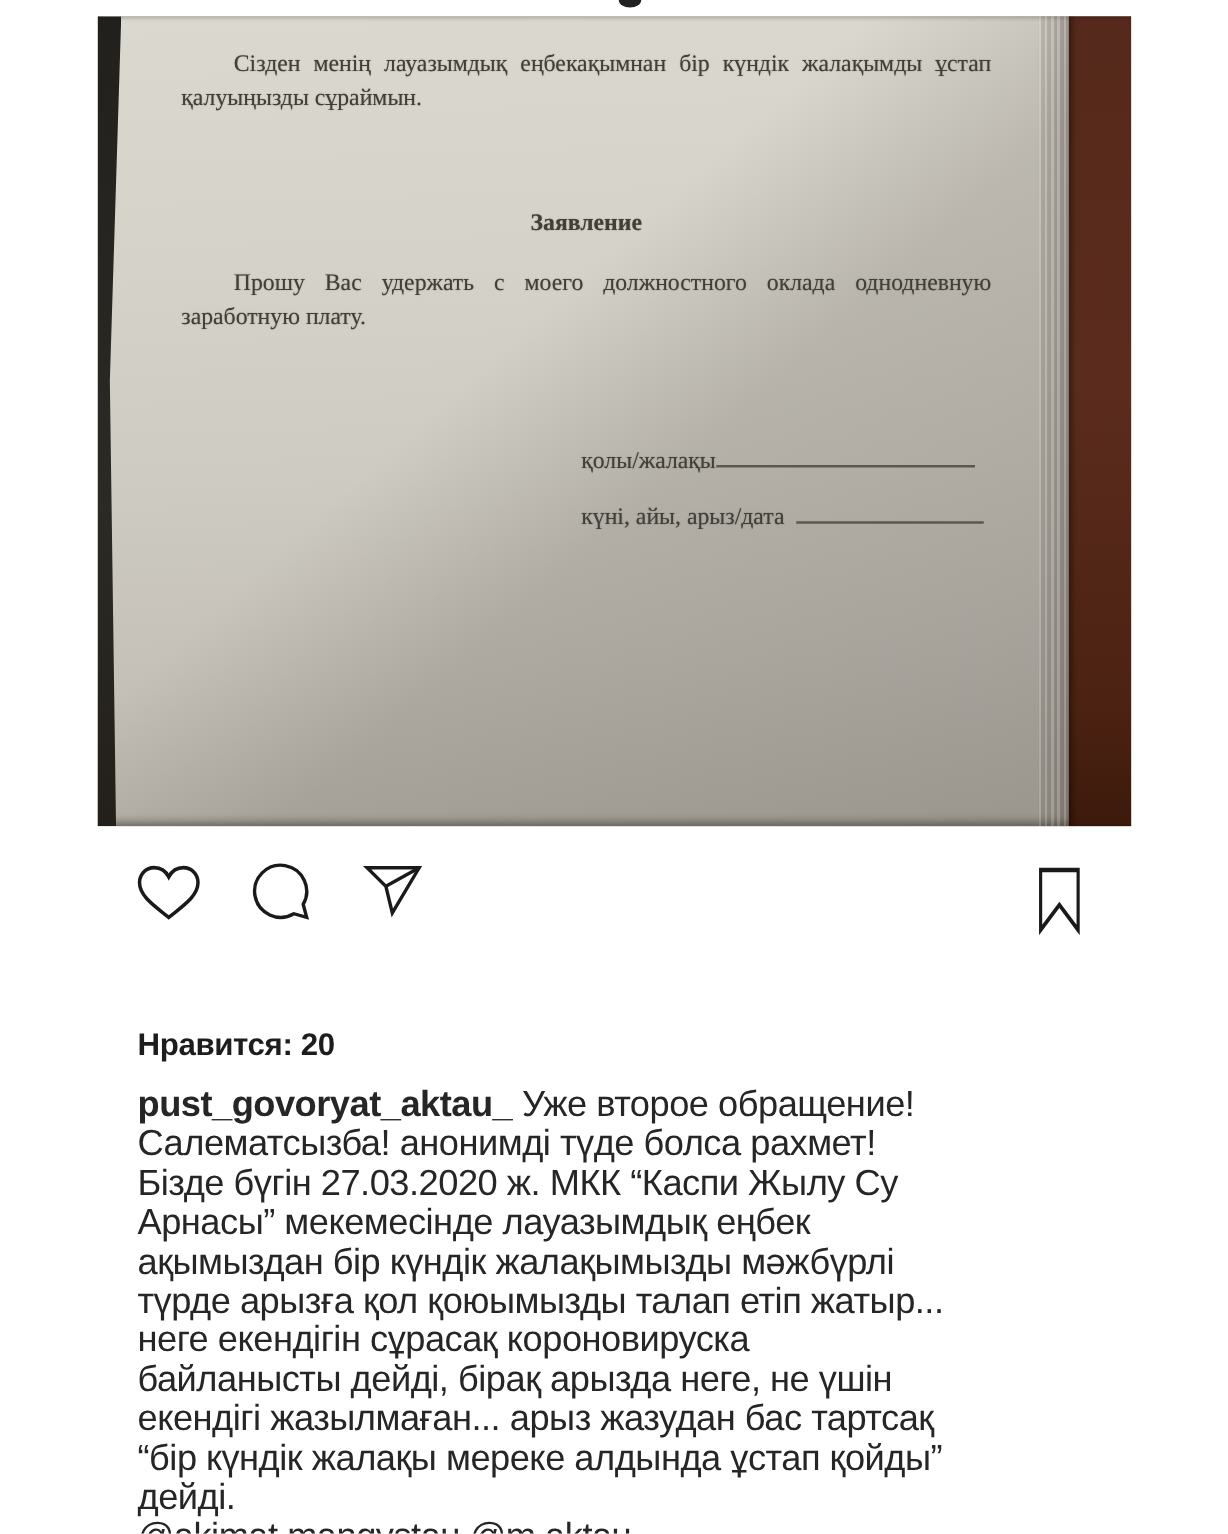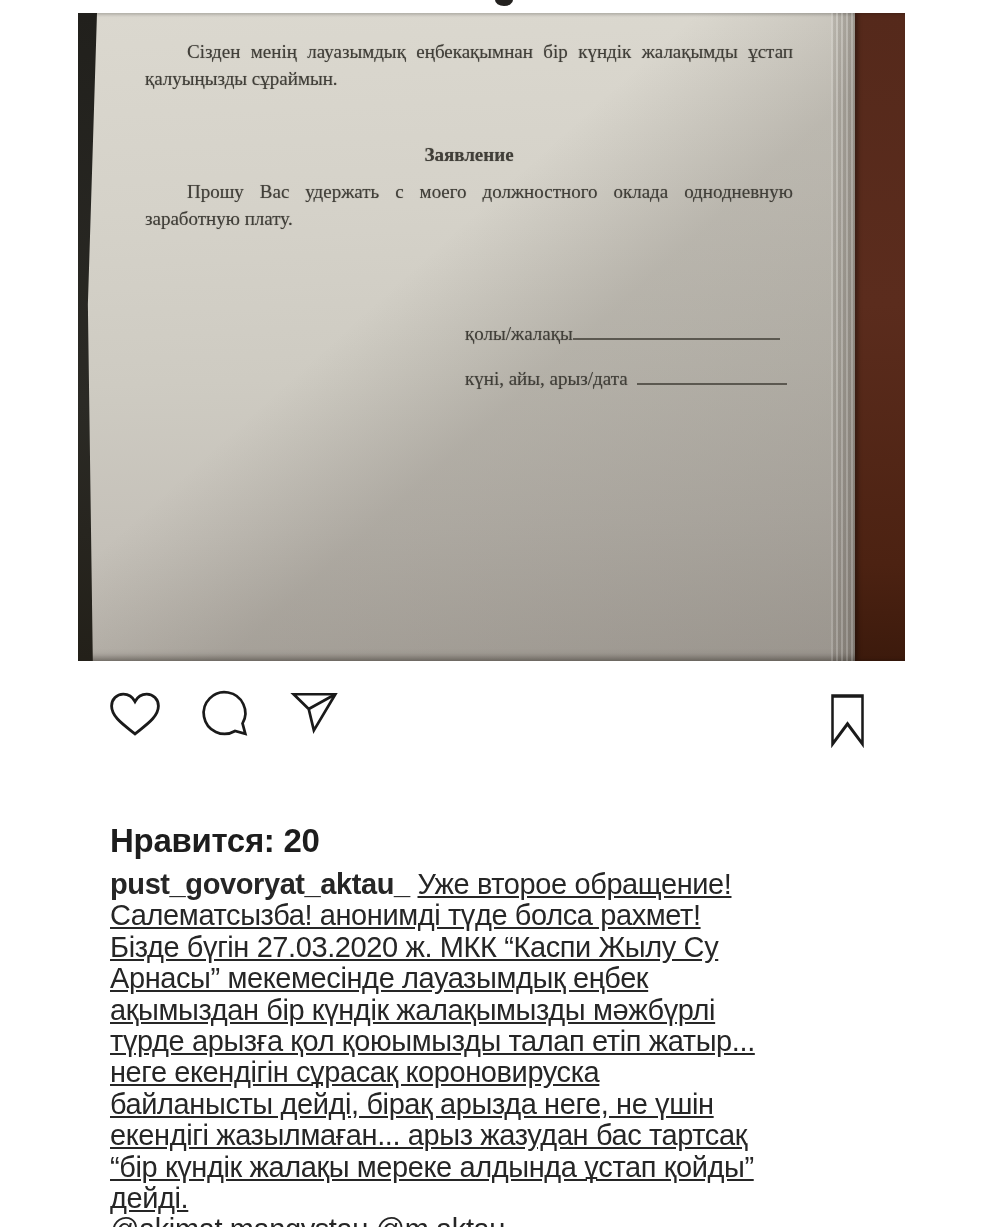--- a/index.html
+++ b/index.html
@@ -43,22 +43,22 @@
   }
 
   .doc {
     position:absolute; left:67px; top:0; width:648px;
     font-family:"Liberation Serif", serif;
     color:#413f39; font-size:19px; line-height:27px;
     text-shadow:0 0 1px rgba(65,63,57,0.55);
   }
   .doc .para { text-align:justify; text-indent:42px; }
   .doc .para-kk { margin-top:25px; }
-  .doc .heading { margin-top:49px; text-align:center; font-weight:bold; }
-  .doc .para-ru { margin-top:10px;font-family:Liberation Serif, serif; }
+  .doc .heading { margin-top:73px; text-align:center; font-weight:bold; }
+  .doc .para-ru { margin-top:21px;font-family:Liberation Serif, serif; }
   .sig-block { margin-top:88px; padding-left:320px; }
   .sig-row { height:27px; margin-bottom:18px; white-space:nowrap; }
   .sig-line {
     display:inline-block; height:15px; border-bottom:2px solid #5b5850;
     vertical-align:baseline;
   }
   .sig-line-1 { width:207px; }
   .sig-line-2 { width:150px; margin-left:9px; }
 
   
@@ -67,31 +67,31 @@
   }
   .actions-left { display:flex; align-items:flex-start; }
   .icon-btn { display:block; background:none; border:none; padding:0; cursor:pointer; }
   .icon-btn + .icon-btn { margin-left:36px; }
   .icon-btn svg { display:block; stroke:#1a1a1a; fill:none; }
   .save-btn { position:absolute; right:0; top:0; }
 
   
   .likes {
     position:absolute; left:110px; top:822px;
-    font-size:33px; font-weight:700; color:#1d1d1d; letter-spacing:-0.3px;
+    font-size:25px; font-weight:700; color:#1d1d1d; letter-spacing:-0.3px;
     cursor:pointer;
   }
 
   
   .caption {
     position:absolute; left:110px; top:869px; width:820px;
     font-size:29px; line-height:31.4px; color:#262626; letter-spacing:-0.4px;
   }
   .caption .username { font-weight:700; cursor:pointer;margin-top:22px; }
-  .caption .body { white-space:pre-line;text-decoration:underline; }
+  .caption .body { white-space:pre-line; }
   .caption .cutoff { display:block; white-space:nowrap; }
 </style>
 </head>
 <body>
 
 <div class="page">
 
   <div class="header-dot"></div>
 
   <div class="photo">

